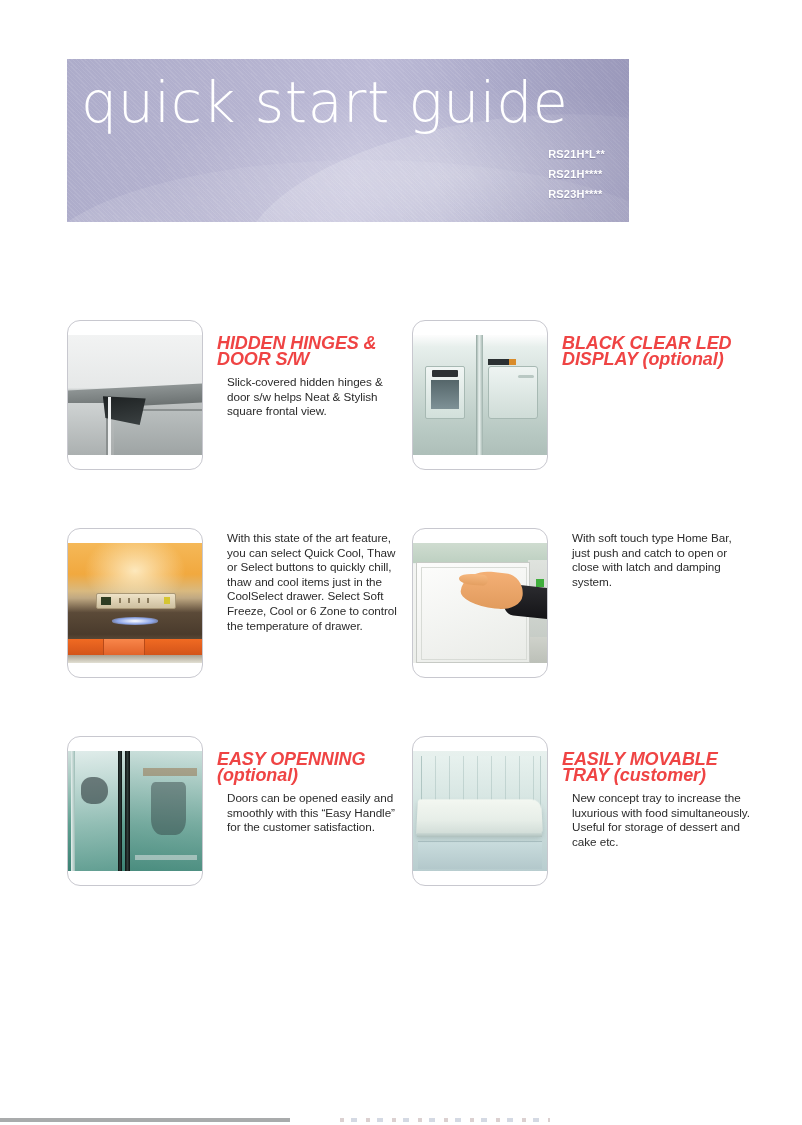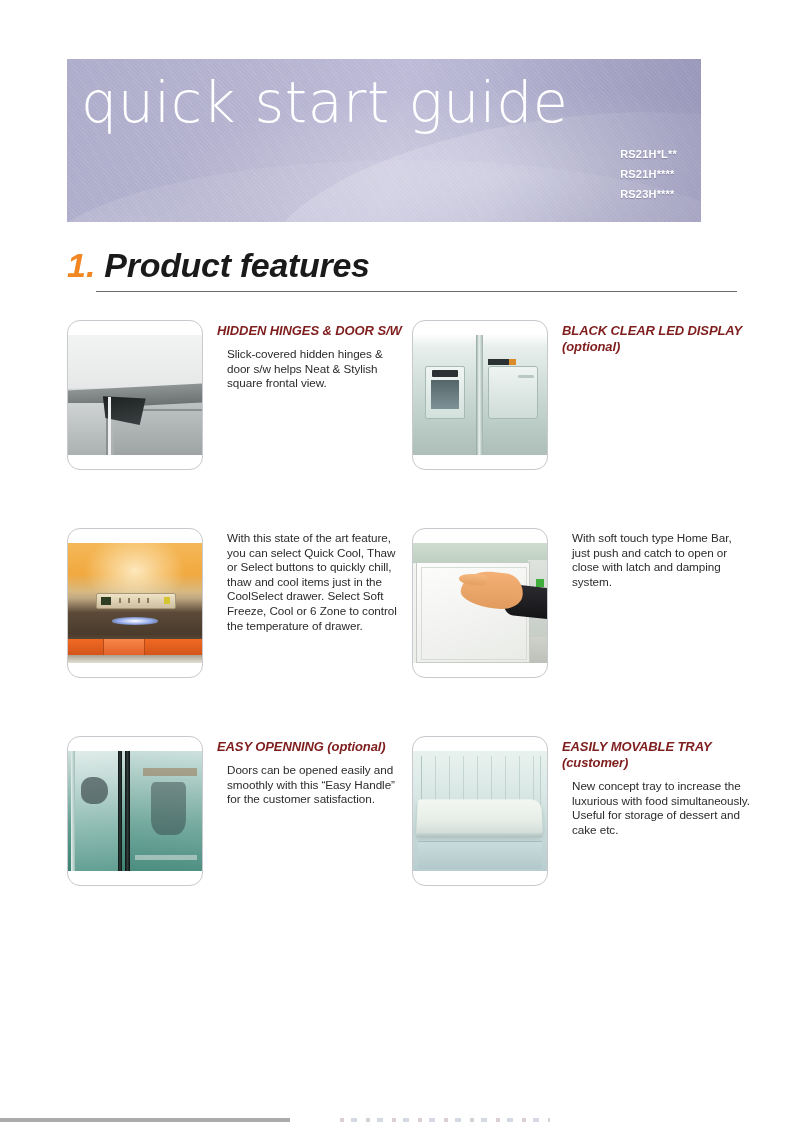--- a/index.html
+++ b/index.html
@@ -21,21 +21,21 @@
     position: absolute;
     inset: 0;
     background: #ffffff;
   }
 
   
   .banner {
     position: absolute;
     left: 67px;
     top: 59px;
-    width: 634px;
+    width: 562px;
     height: 163px;
     overflow: hidden;
     background: linear-gradient(100deg, #adacca 0%, #b4b2cf 28%, #bcbad6 52%, #adaccb 74%, #9e9cbd 100%);
   }
   .banner-wave-a {
     position: absolute;
     left: -10%;
     top: -46%;
     width: 130%;
     height: 150%;
@@ -184,25 +184,25 @@
   .feat-text {
     position: absolute;
     left: 150px;
     top: 3px;
     width: 190px;
   }
   .feat-title {
     font-family: "Liberation Sans", sans-serif;
     font-style: italic;
     font-weight: bold;
-    font-size: 13px;
+    font-size: 18px;
     line-height: 16px;
-    color: #7f1d1d;
+    color: #ef4444;
     letter-spacing: -0.1px;
-    margin: 0 0 8px 0;
+    margin: 12px 0 8px 0;
   }
   .feat-body {
     margin: 0;
     padding-left: 10px;
     font-family: "Liberation Sans", sans-serif;
     font-size: 11.7px;
     line-height: 14.6px;
     color: #2b2b2b;
     letter-spacing: -0.05px;
   }
@@ -459,24 +459,20 @@
     <div class="banner-wave-c"></div>
     <div class="banner-shade-r"></div>
     <div class="banner-title">quick start guide</div>
     <div class="banner-models">
       <div>RS21H*L**</div>
       <div>RS21H****</div>
       <div>RS23H****</div>
     </div>
   </div>
 
-  <div class="section-head">
-    <span class="section-num">1.</span><span class="section-title">Product features</span>
-    <div class="section-rule"></div>
-  </div>
 
   <div class="features">
 
     <div class="feat-row" style="height:208px;">
 
       <div class="feat col-left">
         <div class="thumb">
           <div class="thumb-inner">
             <div class="ph ph-hinge">
               <div class="slab"></div>

